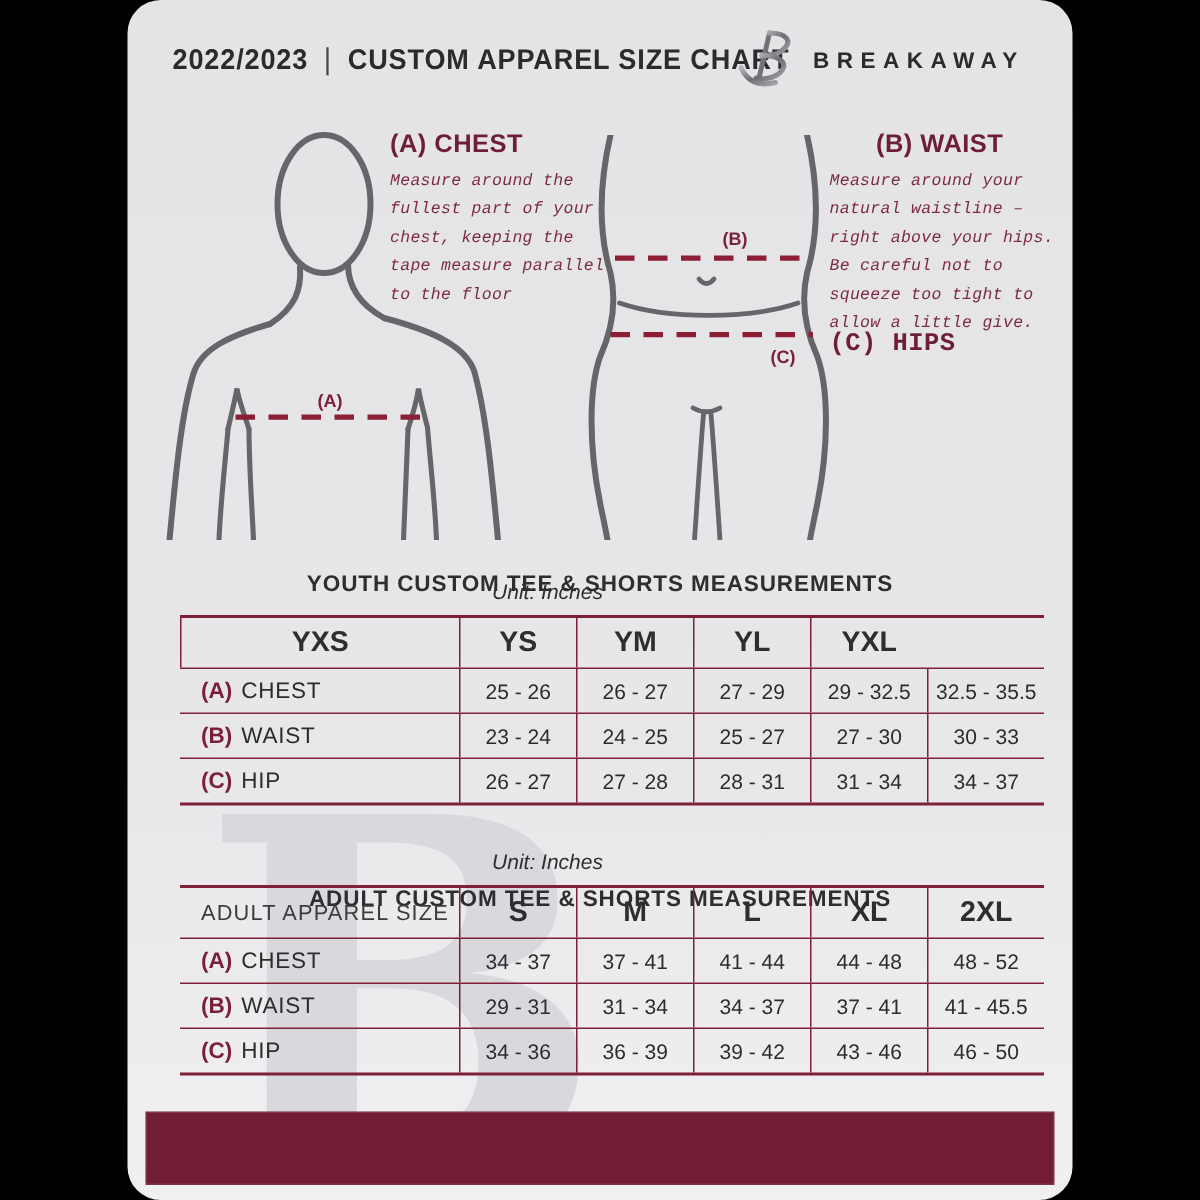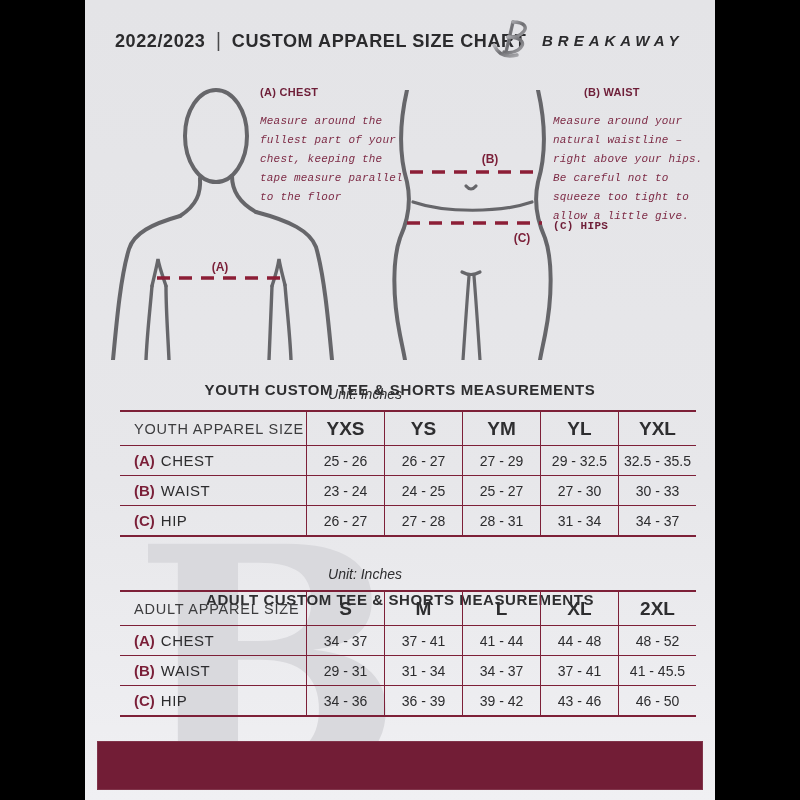--- a/index.html
+++ b/index.html
@@ -4,33 +4,34 @@
 <style>
   html,body{margin:0;padding:0;}
   body{
     width:800px;height:800px;background:#000;position:relative;overflow:hidden;
     font-family:"Liberation Sans",sans-serif;
   }
   .page{
     position:absolute;left:85px;top:0;width:630px;height:800px;
     background:linear-gradient(180deg,#e4e4e7 0%,#e7e7ea 60%,#f0f0f3 100%);
     overflow:hidden;
+    border-radius:22px;
   }
   
   .hdr-title{
     position:absolute;left:30px;top:29px;display:flex;align-items:center;gap:11px;
     color:#2b2b2d;font-weight:bold;font-size:19px;letter-spacing:.6px;
     transform:scaleX(.95);transform-origin:left center;white-space:nowrap;
   }
   .hdr-title .pipe{font-weight:normal;color:#4a4a4c;font-size:20px;}
   .brand{position:absolute;left:405px;top:17px;display:flex;align-items:center;gap:12px;}
-  .brand-name{font-size:15px;font-weight:bold;color:#2b2b2d;letter-spacing:5px;font-style:italic;}
+  .brand-name{font-size:15px;font-weight:bold;color:#2b2b2d;letter-spacing:5px;}
   
   .guide-head{
-    position:absolute;font-size:11px;font-weight:bold;color:#6e1e38;letter-spacing:.3px;
+    position:absolute;font-size:17px;font-weight:bold;color:#6e1e38;letter-spacing:.3px;
   }
   .guide-body{
     position:absolute;font-size:11px;font-style:italic;color:#7d2a45;
     line-height:19px;white-space:pre-line;letter-spacing:.2px;font-family:Liberation Mono, monospace;
   }
   svg text{font-family:"Liberation Sans",sans-serif;font-weight:bold;fill:#7a1f38;}
   .fig{position:absolute;}
   
   .tbl-title{
     position:absolute;left:0;width:630px;text-align:center;
@@ -157,21 +158,20 @@
 
   <div class="guide-head" style="left:468px;top:220px;font-family:Liberation Mono, monospace;">(C) HIPS</div>
 
   <div class="watermark">B</div>
 
   <div class="tbl-title" style="top:368px;">YOUTH CUSTOM TEE &amp; SHORTS MEASUREMENTS</div>
   <div class="tbl-unit" style="top:386px;">Unit: Inches</div>
 
   <div class="size-table" style="left:35px;top:410px;">
     <div class="t-row t-head">
-      <div class="t-cell t-label">YOUTH APPAREL SIZE</div>
       <div class="t-cell">YXS</div>
       <div class="t-cell">YS</div>
       <div class="t-cell">YM</div>
       <div class="t-cell">YL</div>
       <div class="t-cell">YXL</div>
     </div>
     <div class="t-row">
       <div class="t-cell t-label">
         <span class="row-pfx">(A)</span>
         <span class="row-name">CHEST</span>

